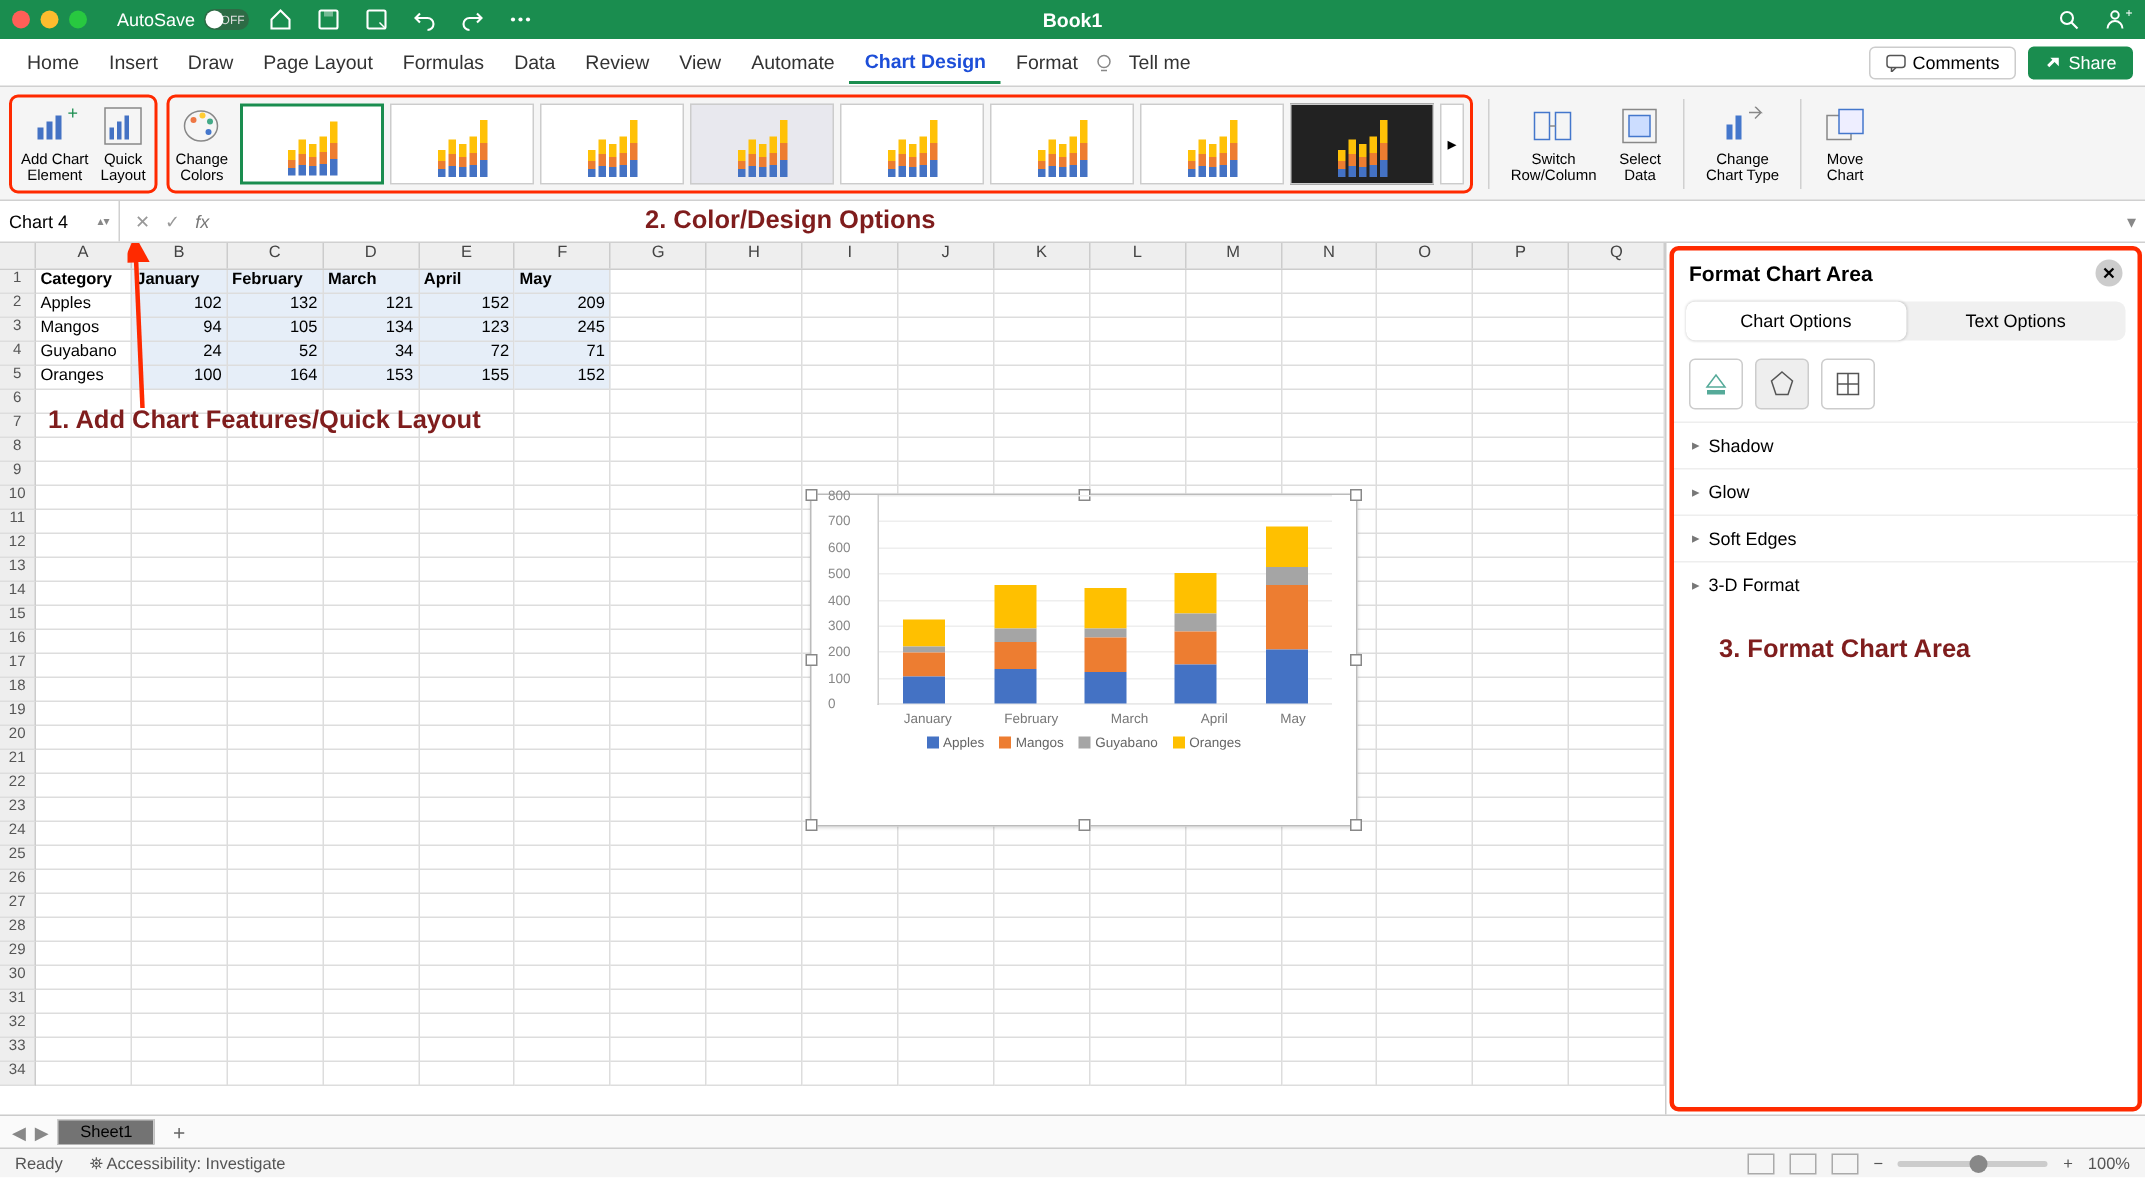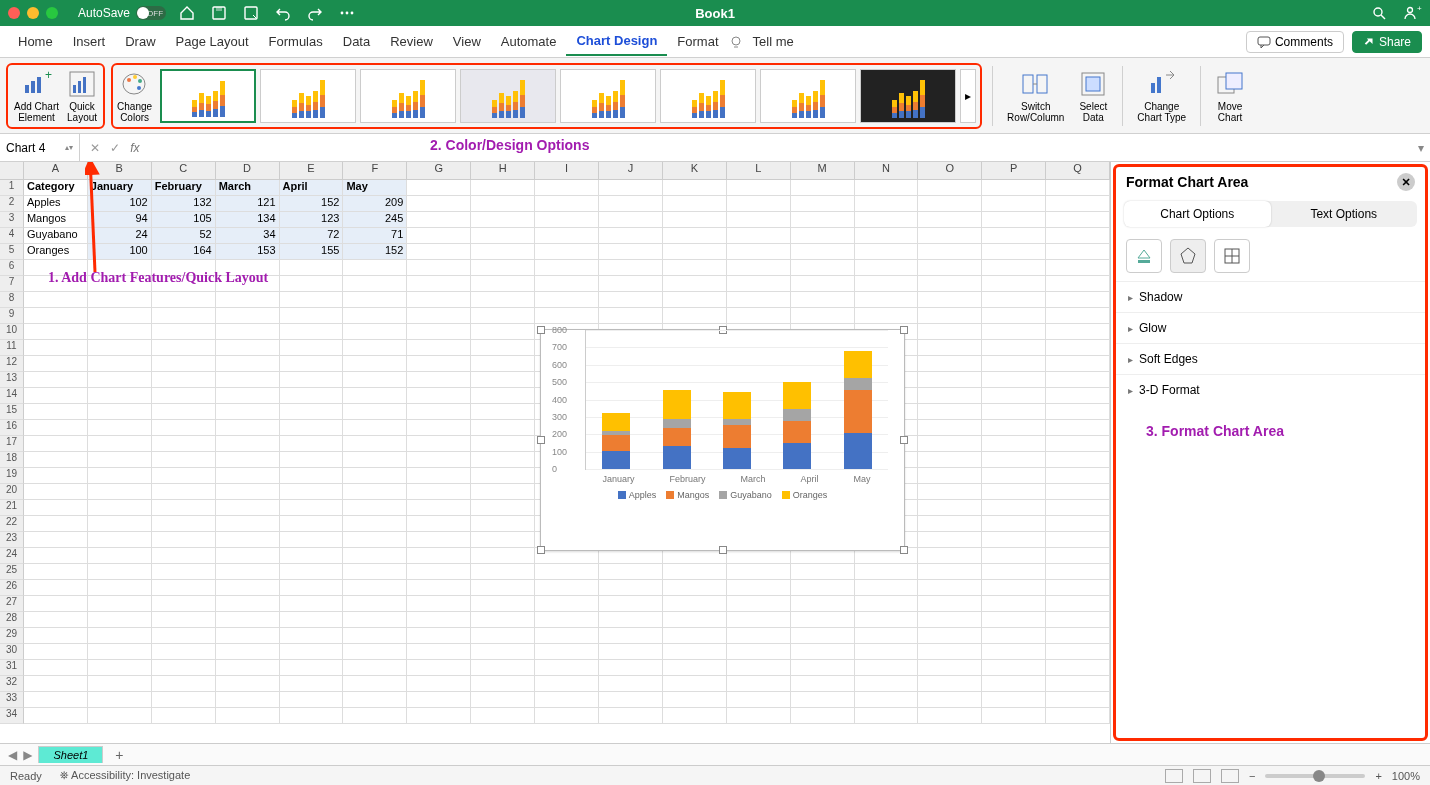--- a/index.html
+++ b/index.html
@@ -43,21 +43,21 @@
 .style-thumb.dark { background:#222; }
 .style-thumb::before { content:''; position:absolute; top:3px; font-size:6px; color:#999;}
 .mini-bar { width:5px; background: linear-gradient(to bottom,#ffc107 0 40%,#ed7d31 40% 70%,#4472c4 70% 100%); }
 .more-arrow { width:16px; height:54px; background:#fff; border:1px solid #ccc; display:flex;align-items:center;justify-content:center;}
 
 
 .formulabar { height: 28px; display:flex; align-items:center; border-bottom:1px solid #d0d0d0; position:relative;}
 .namebox { width: 80px; border-right:1px solid #d0d0d0; padding: 0 6px; display:flex;align-items:center;justify-content:space-between; height:100%;}
 .fb-icons { display:flex; gap:10px; padding:0 10px; color:#999;}
 .fx { font-style:italic; color:#777; font-size:12px;}
-.annot-text { position:absolute; color:#a21caf; font-size:14px; font-weight:700;}
+.annot-text { position:absolute; color:#7f1d1d; font-size:17px; font-weight:700;}
 
 
 .main { display:flex; height: calc(785px - 26px - 32px - 76px - 28px - 22px - 20px); }
 .sheet { flex:1; position:relative; overflow:hidden; }
 .colheaders { display:flex; height:18px; background:#eee; border-bottom:1px solid #ccc;}
 .corner { width:24px; background:#eee; border-right:1px solid #ccc;}
 .ch { width:64px; text-align:center; font-size:11px; border-right:1px solid #ccc; color:#444;}
 .rows { }
 .row { display:flex; height:16px;}
 .rh { width:24px; text-align:center; font-size:10px; background:#eee; border-right:1px solid #ccc; border-bottom:1px solid #ddd;color:#555;}
@@ -91,21 +91,21 @@
 .pane-icons { display:flex; gap:8px; padding:8px 10px;}
 .pane-iconbtn { width:36px;height:34px;border:1px solid #ccc; border-radius:4px; display:flex;align-items:center;justify-content:center;}
 .pane-iconbtn.sel { background:#eee; }
 .pane-list { }
 .pane-item { padding:8px 12px; border-top:1px solid #eee; font-size:12px; display:flex; align-items:center; gap:6px;}
 .chev { font-size:10px; color:#777;}
 
 
 .sheettabs { height:22px; border-top:1px solid #ccc; display:flex; align-items:center; gap:6px; padding: 0 8px; background:#fafafa;}
 .sheettabs .nav { color:#888; font-size:12px;}
-.sheettab { padding: 2px 14px; background:#5eead4; border:1px solid #ccc; border-bottom:none; font-size:11px;font-style:italic;}
+.sheettab { padding: 2px 14px; background:#737373; border:1px solid #ccc; border-bottom:none; font-size:11px;}
 
 
 .statusbar { height:20px; background:#f5f5f5; border-top:1px solid #ccc; display:flex; align-items:center; padding: 0 10px; font-size:11px; color:#555; gap:18px;}
 .statusbar .right { margin-left:auto; display:flex; align-items:center; gap:10px;}
 .viewbtn { width:18px;height:14px; border:1px solid #aaa;}
 .slider { width:100px; height:4px; background:#ccc; position:relative; border-radius:2px;}
 .slider::after { content:''; position:absolute; left:48px; top:-4px; width:12px;height:12px; border-radius:50%; background:#888;}
 
 .arrow-annot { position:absolute; left:85px; top:-10px; pointer-events:none;}
 
@@ -1085,21 +1085,21 @@
       </div>
 
     <svg class="arrow-annot" width="90" height="130">
       <defs>
           <marker id="ah" markerWidth="8" markerHeight="8" refX="6" refY="3" orient="auto">
             <path d="M0 0 L6 3 L0 6 Z" fill="#ff2a00"></path>
           </marker>
         </defs>
       <line x1="10" y1="120" x2="5" y2="5" stroke="#ff2a00" stroke-width="3" marker-end="url(#ah)"></line>
     </svg>
-    <div class="annot-text" style="left:48px; top:108px;font-family:Liberation Serif, serif;">1. Add Chart Features/Quick Layout</div>
+    <div class="annot-text" style="left:32px; top:108px;">1. Add Chart Features/Quick Layout</div>
 
     <div class="chart-box">
       <div class="handle" style="left:-4px;top:-4px"></div>
       <div class="handle" style="right:-4px;top:-4px"></div>
       <div class="handle" style="left:-4px;bottom:-4px"></div>
       <div class="handle" style="right:-4px;bottom:-4px"></div>
       <div class="handle" style="left:calc(50% - 4px);top:-4px"></div>
       <div class="handle" style="left:calc(50% - 4px);bottom:-4px"></div>
       <div class="handle" style="left:-4px;top:calc(50% - 4px)"></div>
       <div class="handle" style="right:-4px;top:calc(50% - 4px)"></div>

